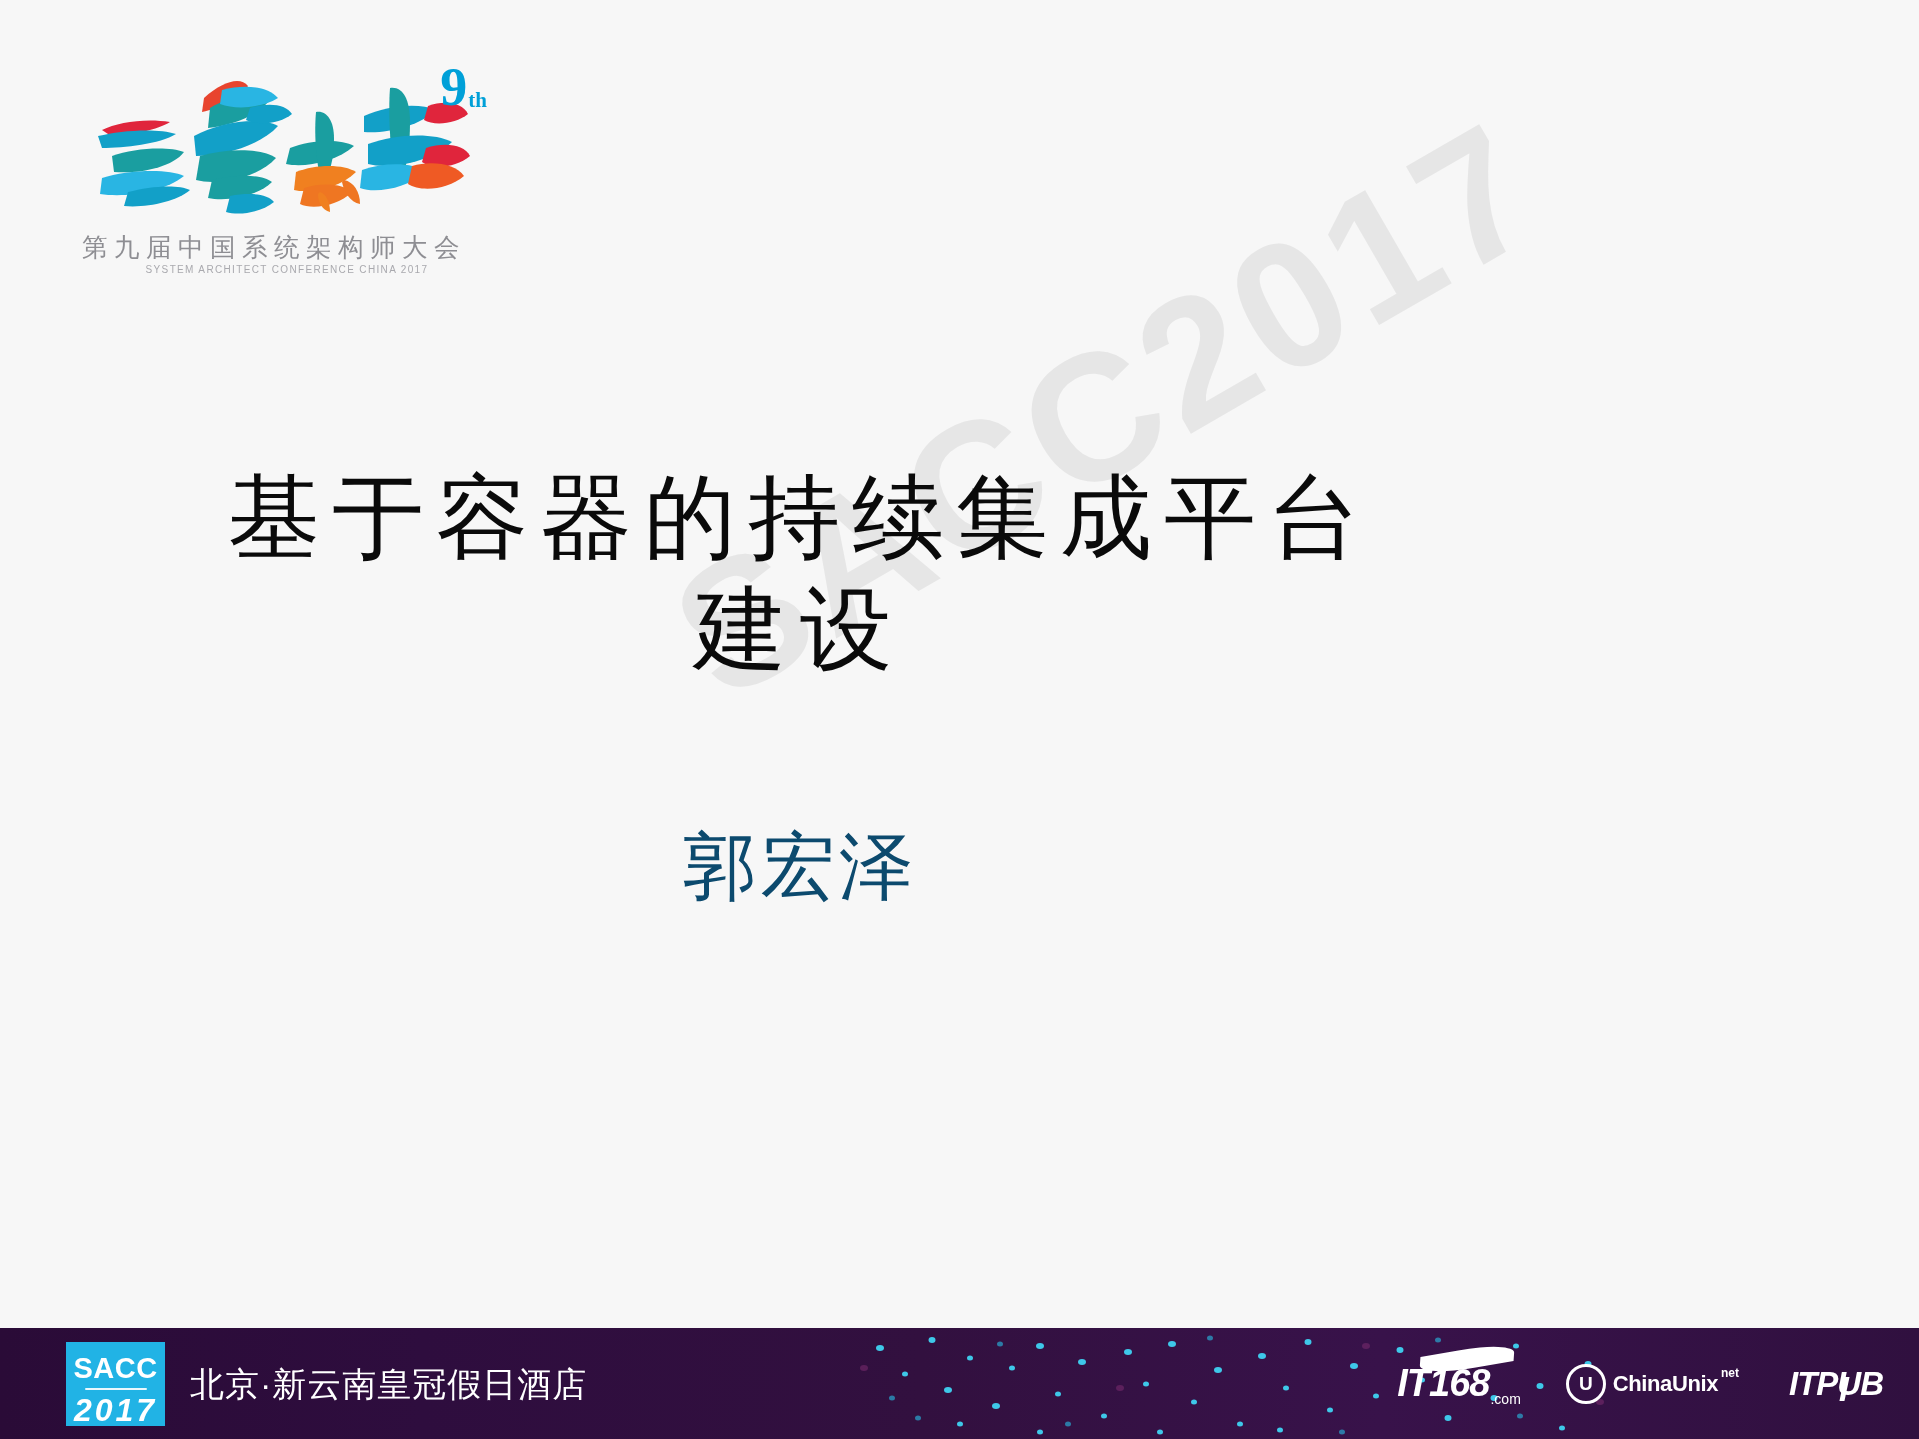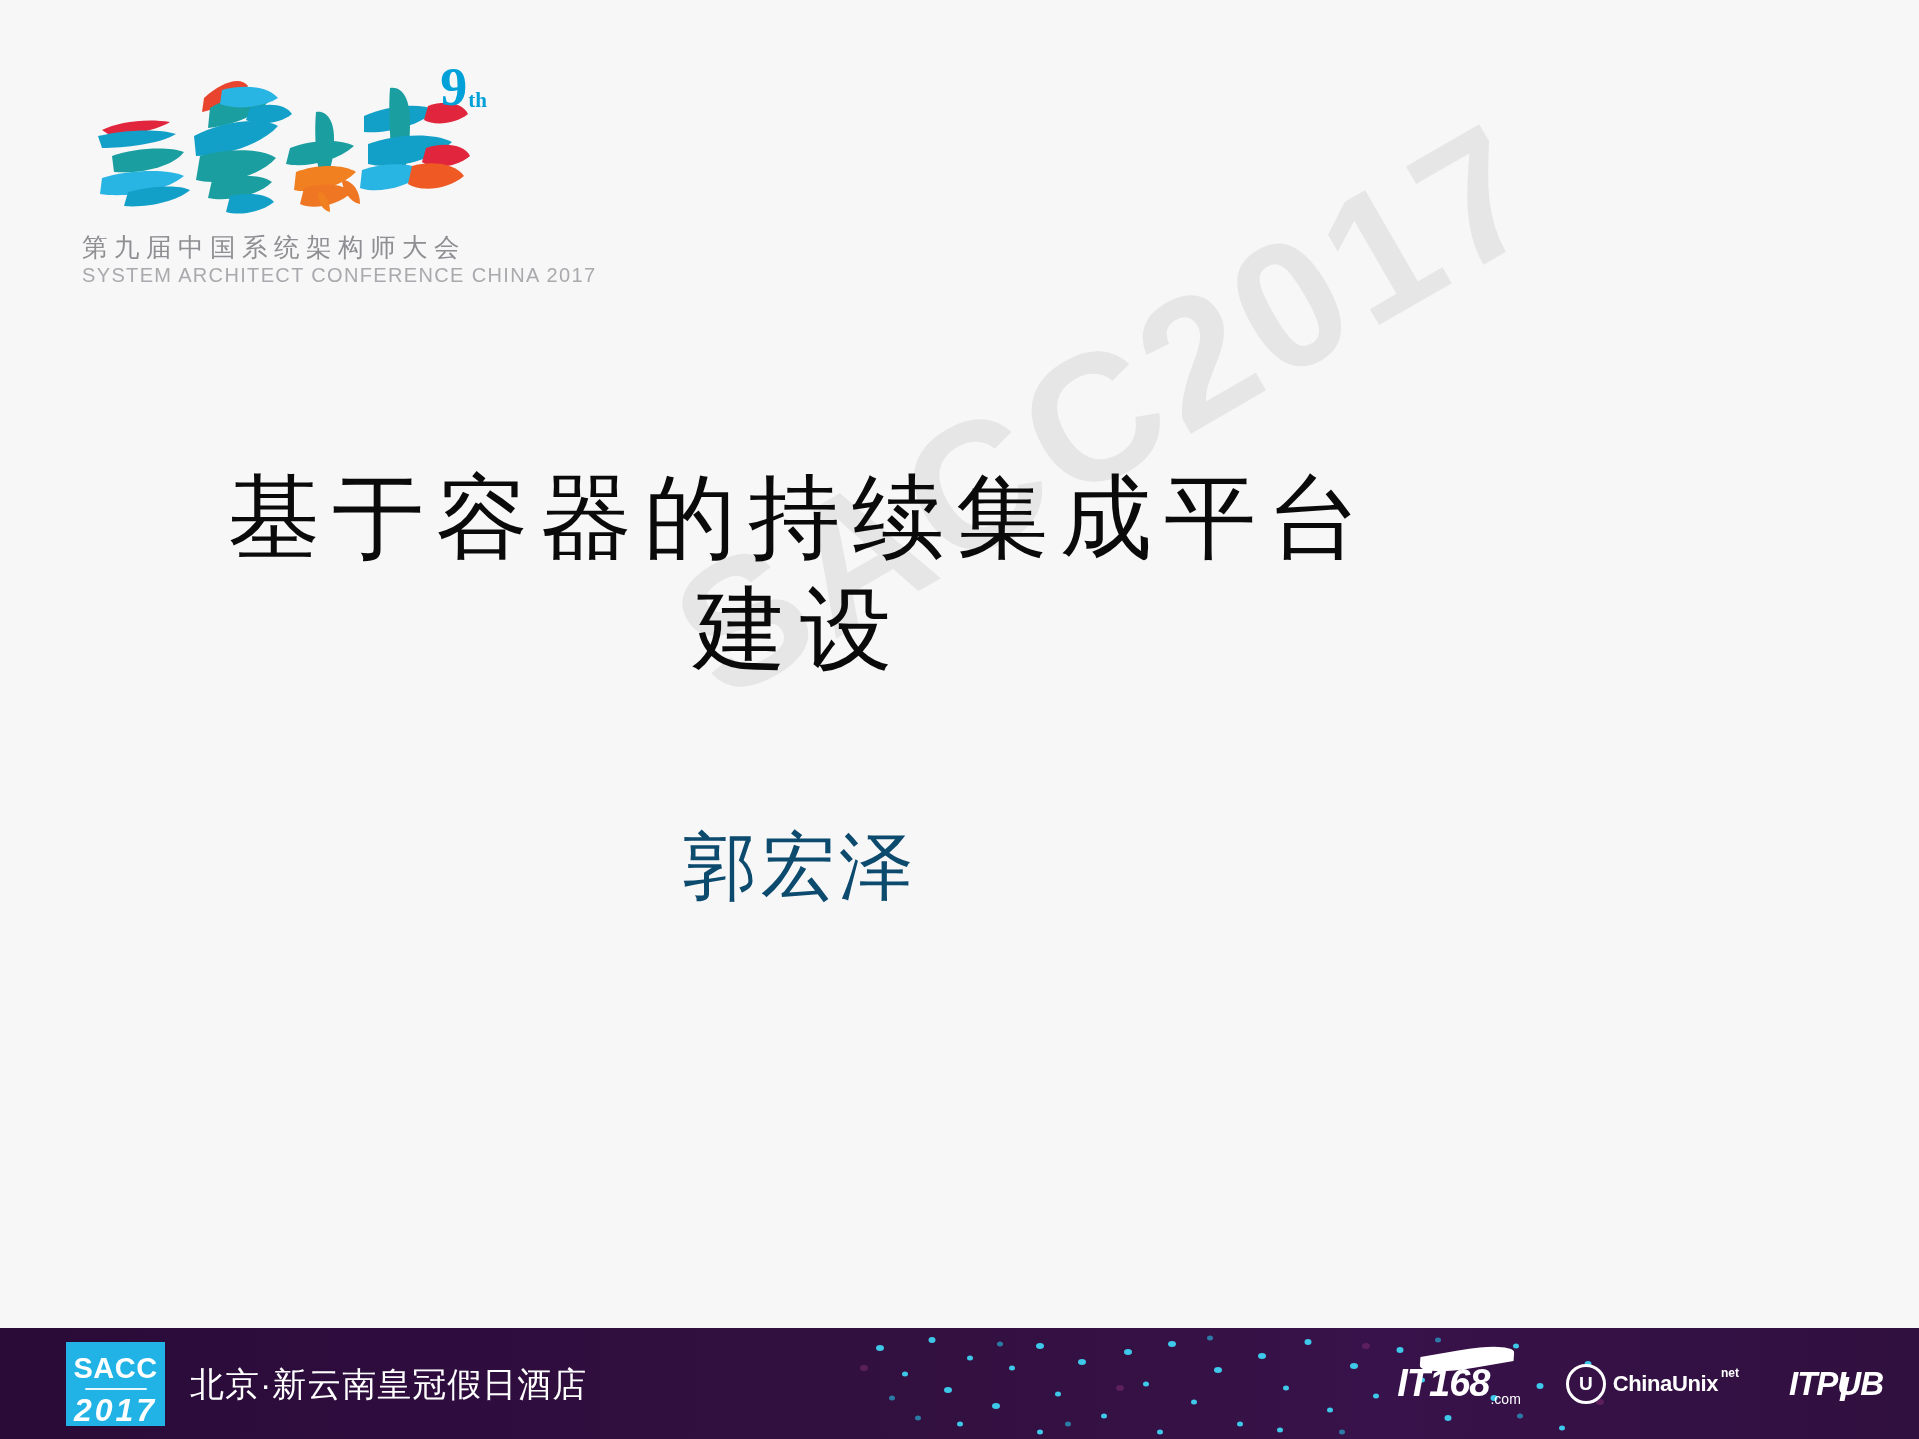--- a/index.html
+++ b/index.html
@@ -60,21 +60,21 @@
     color: #8e8e93;
     font-family: "Liberation Sans", sans-serif;
     white-space: nowrap;
   }
   .logo-en {
     position: absolute;
     left: 10px;
     top: 212px;
     width: 410px;
     text-align: center;
-    font-size: 20px;
+    font-size: 10px;
     letter-spacing: 1.35px;
     color: #a9a9ae;
     white-space: nowrap;
   }
 
   
   .watermark {
     position: absolute;
     left: 640px;
     top: 560px;

